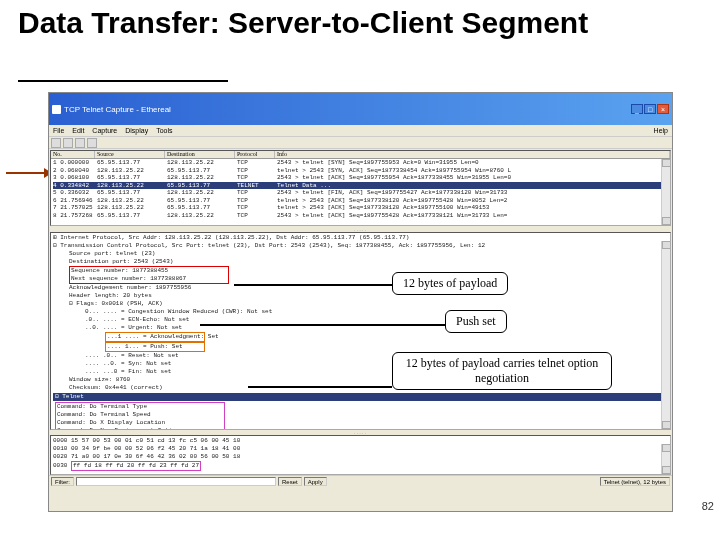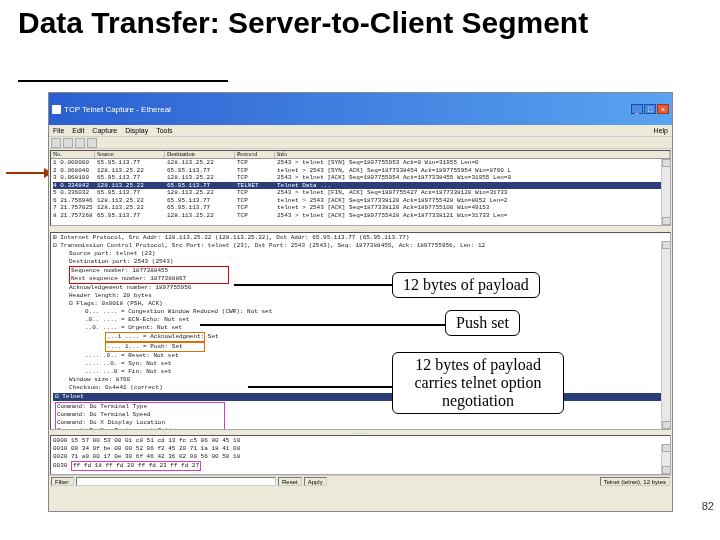--- a/index.html
+++ b/index.html
@@ -37,21 +37,21 @@
   .box-orange { border: 1px solid #e07000; padding: 0 1px; margin: 0 0 0 20px; width: 100px; display:inline-block;}
   .box-magenta { border: 1px solid #d040c0; padding: 0 1px; margin: 1px 0 0 2px; width: 170px; }
   .telnet-hdr { background: #2c3e7a; color: #fff; padding: 0 2px; margin: 1px 0; }
   .hex-pane { height: 40px; margin: 0 1px; font-family: 'Courier New', monospace; font-size: 6px; line-height: 8px; padding: 1px 2px; color: #222; overflow: hidden;}
   .hex-pane .hl { border: 1px solid #d040c0; display: inline-block; padding: 0 1px; }
   .statusbar { height: 12px; background: #ece9d8; border-top: 1px solid #ccc; display: flex; align-items: center; font-size: 6px; padding: 0 2px; justify-content: space-between; }
   .statusbar span { border: 1px inset #ccc; padding: 0 3px; height: 9px; display: inline-flex; align-items: center; }
   .scrollbar-v { position: absolute; right: 0; top: 8px; bottom: 0; width: 9px; background: #e8e8e8; border-left: 1px solid #ccc; }
   .scrollbar-v::before, .scrollbar-v::after { content:''; position:absolute; left:0; width:9px; height:8px; background:#ddd; border:1px solid #aaa; box-sizing:border-box;}
   .scrollbar-v::before { top:0; } .scrollbar-v::after { bottom:0; }
-  .callout { position: absolute; background: #fff; border: 1.5px solid #000; border-radius: 6px; padding: 3px 10px; font-family: 'Times New Roman', serif; font-size: 16px; text-align: center; z-index: 10; }
+  .callout { position: absolute; background: #fff; border: 1.5px solid #000; border-radius: 6px; padding: 3px 10px; font-family: 'Times New Roman', serif; font-size: 12px; text-align: center; z-index: 10; }
   .callout-line { position: absolute; background: #000; height: 1.5px; z-index: 9; }
   .page-num { position: absolute; right: 6px; bottom: 28px; font-size: 11px; color: #333; z-index: 20; padding-left: 40px;}
 </style>
 </head>
 <body>
 
 <div class="slide">
   <div class="title">Data Transfer:  Server-to-Client Segment</div>
   <div class="title-underline"></div>
   <div class="arrow"></div>
@@ -208,17 +208,17 @@
       <span>Telnet (telnet), 12 bytes</span>
     </div>
   </div>
 
   <div class="callout" style="left:392px; top:272px;">12 bytes of payload</div>
   <div class="callout-line" style="left:234px; top:284px; width:158px;"></div>
 
   <div class="callout" style="left:445px; top:310px;text-align:right;">Push set</div>
   <div class="callout-line" style="left:200px; top:324px; width:245px;"></div>
 
-  <div class="callout" style="left:392px; top:352px; width:172px;">12 bytes of payload carries telnet option negotiation</div>
+  <div class="callout" style="left:392px; top:352px; width:220px;">12 bytes of payload carries telnet option negotiation</div>
   <div class="callout-line" style="left:248px; top:386px; width:144px;"></div>
 
   <div class="page-num">82</div>
 </div>
 
 </body></html>

